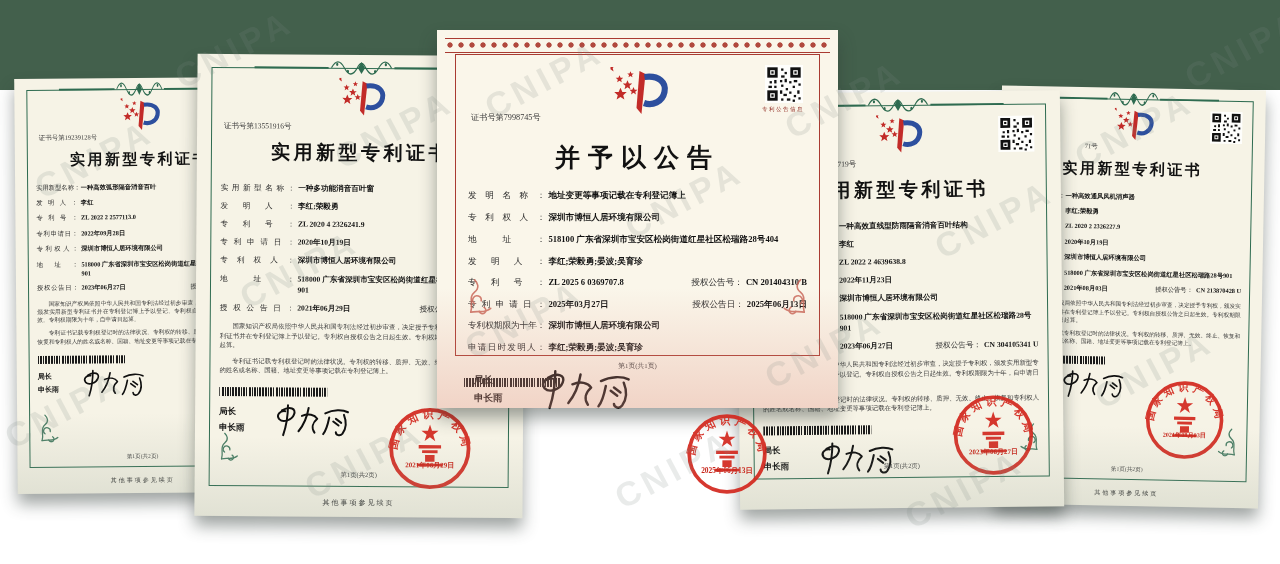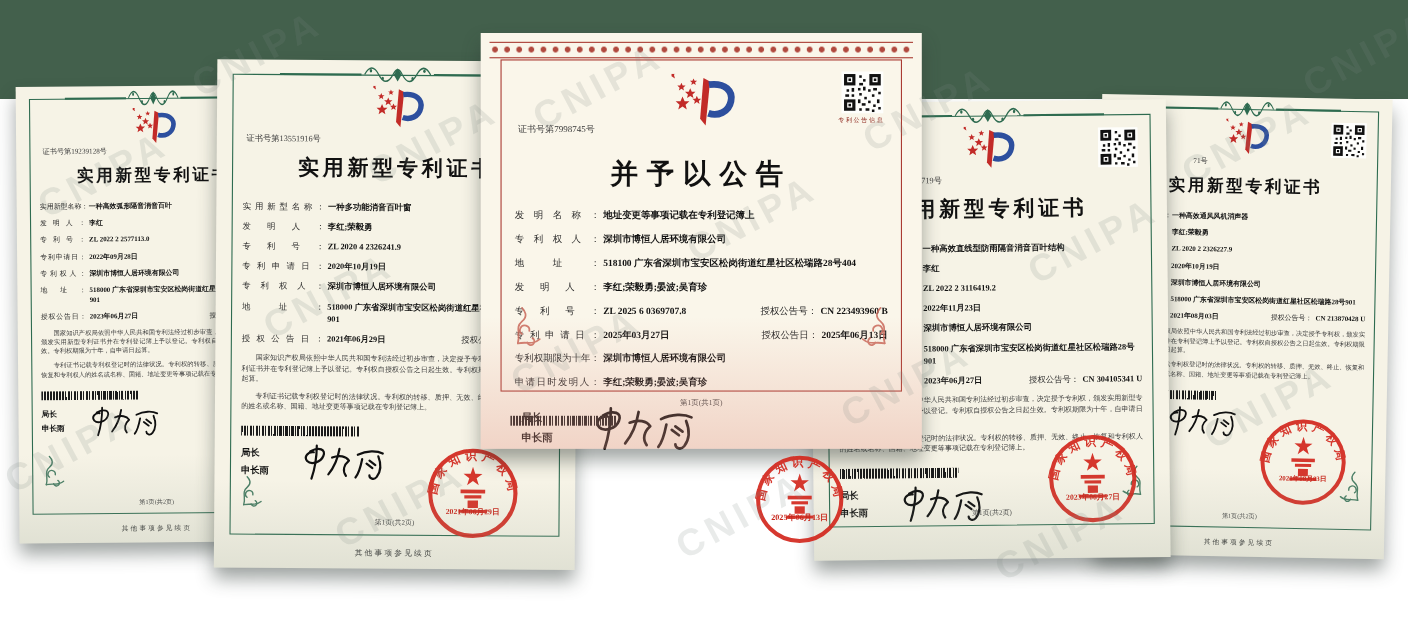--- a/index.html
+++ b/index.html
@@ -411,21 +411,21 @@
         <div class="row">
             <span class="lab">实用新型名称：</span>
             <span class="val">一种高效直线型防雨隔音消音百叶结构</span>
           </div>
         <div class="row">
             <span class="lab">发明人：</span>
             <span class="val">李红</span>
           </div>
         <div class="row">
             <span class="lab">专利号：</span>
-            <span class="val">ZL 2022 2 3116419.2</span>
+            <span class="val">ZL 2022 2 4639638.8</span>
           </div>
         <div class="row">
             <span class="lab">专利申请日：</span>
             <span class="val">2022年11月23日</span>
           </div>
         <div class="row">
             <span class="lab">专利权人：</span>
             <span class="val">深圳市博恒人居环境有限公司</span>
           </div>
         <div class="row wrapok">
@@ -579,21 +579,21 @@
             <span class="lab">发明人：</span>
             <span class="val">李红;荣毅勇;晏波;吴育珍</span>
           </div>
         <div class="row cols">
           <span class="pair">
               <span class="lab">专利号：</span>
               <span class="val">ZL 2025 6 0369707.8</span>
             </span>
           <span class="pair">
               <span class="lab2">授权公告号：</span>
-              <span class="val">CN 223493960 B</span>
+              <span class="val">CN 201404310 B</span>
             </span>
         </div>
         <div class="row cols">
           <span class="pair">
               <span class="lab">专利申请日：</span>
               <span class="val">2025年03月27日</span>
             </span>
           <span class="pair">
               <span class="lab2">授权公告日：</span>
               <span class="val">2025年06月13日</span>

